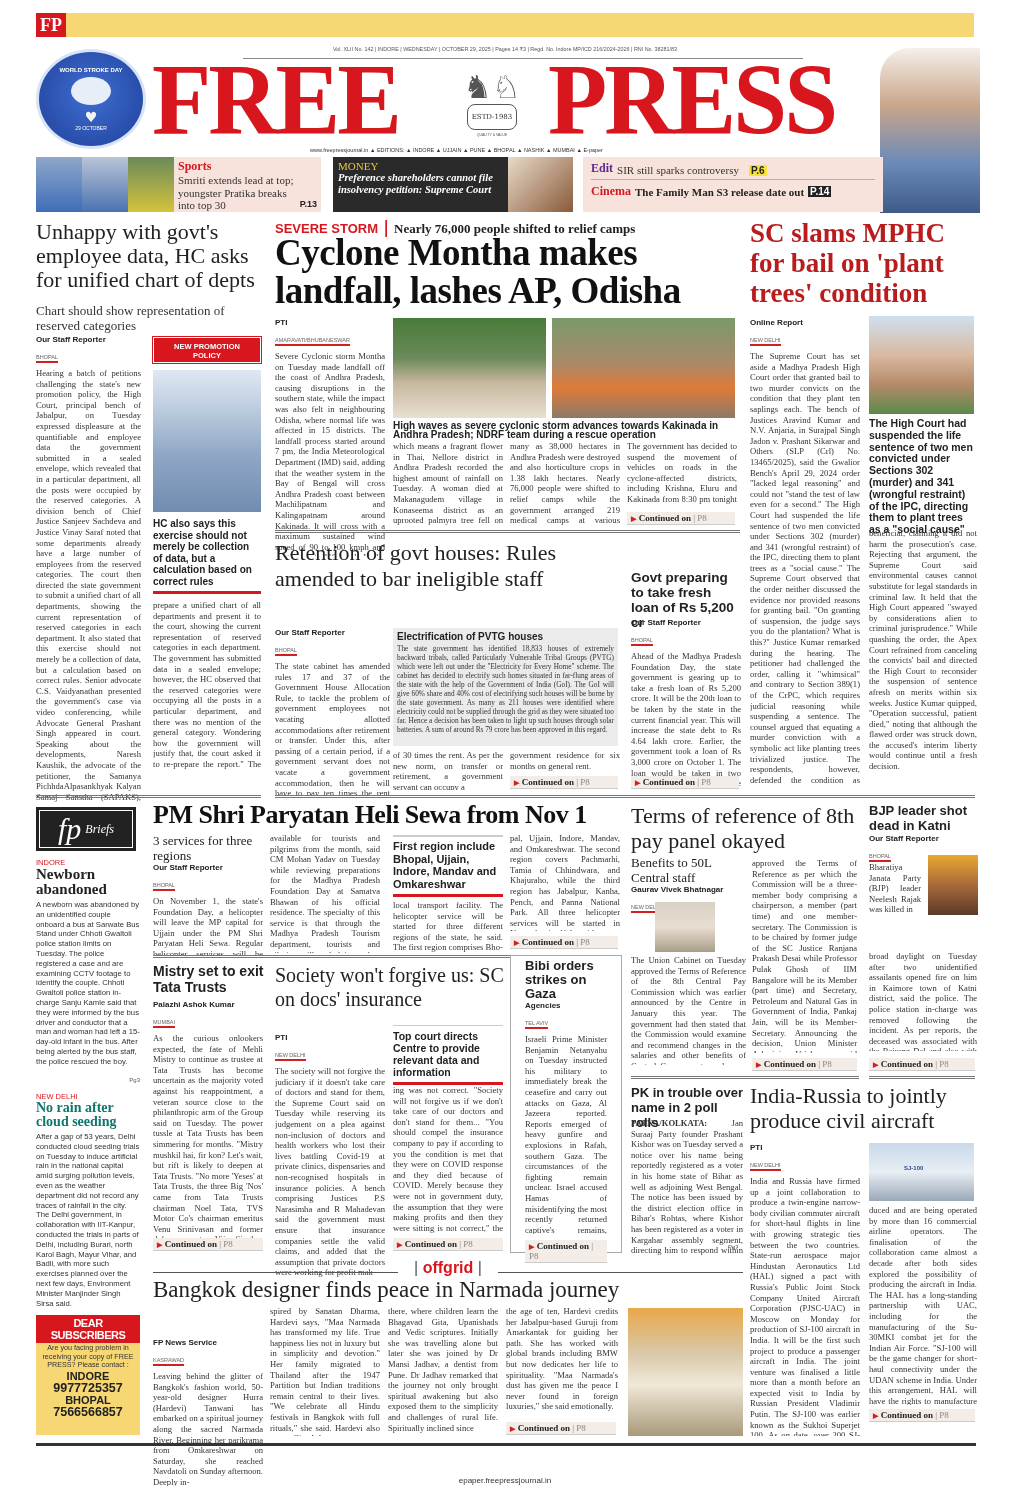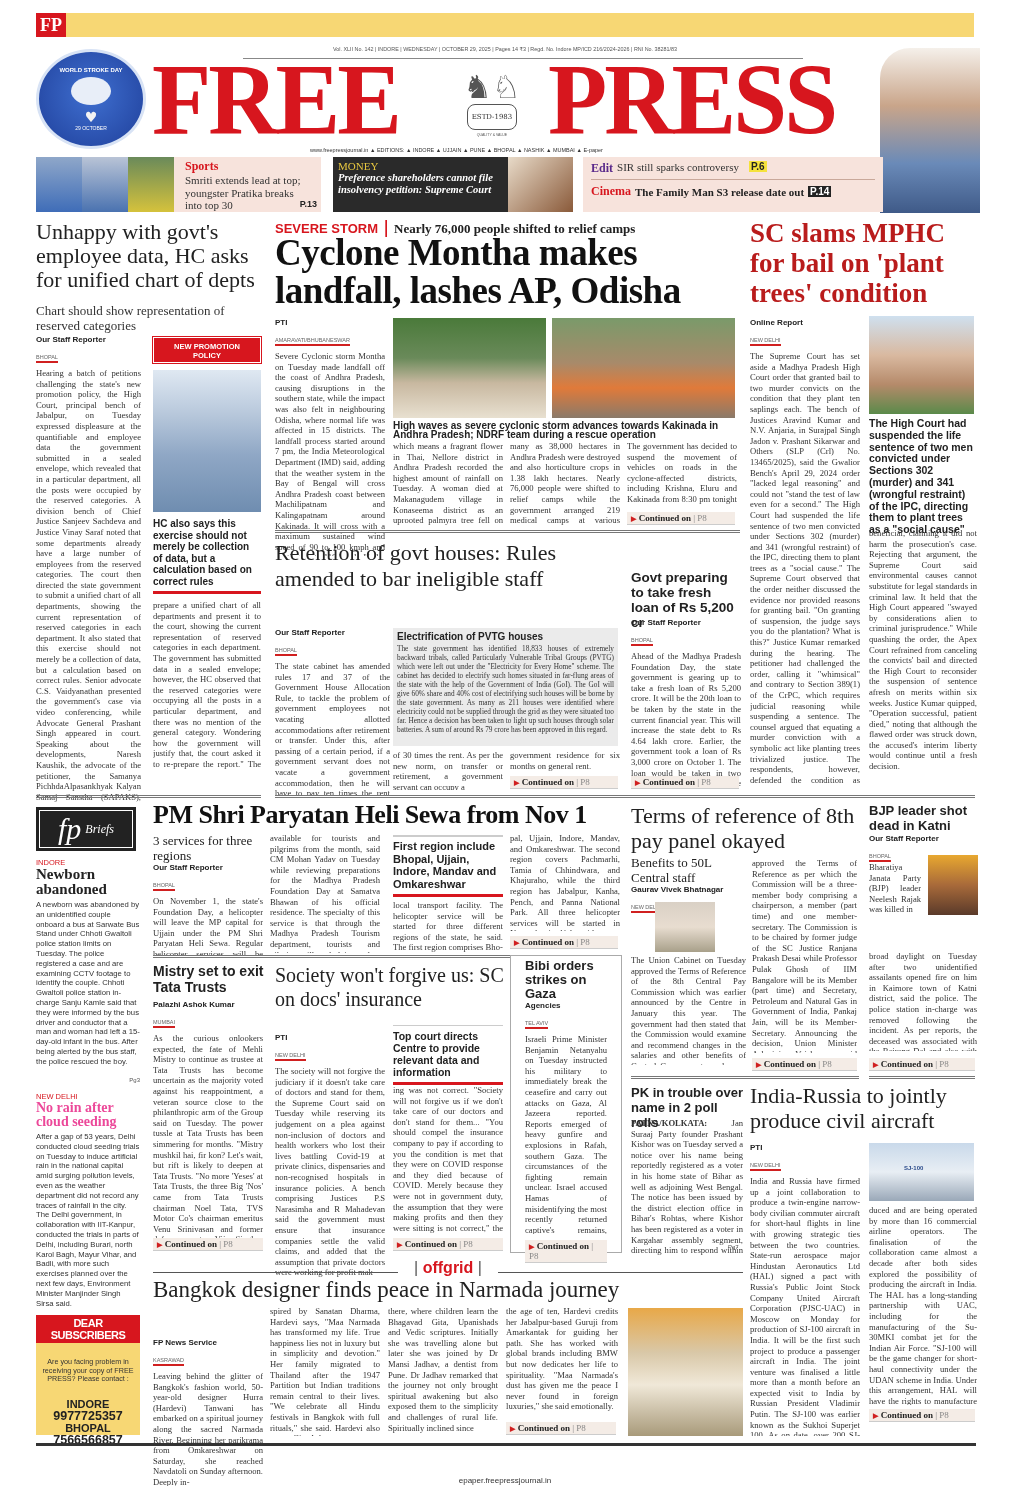--- a/index.html
+++ b/index.html
@@ -44,37 +44,37 @@
 <div class="abs sans" style="left:310px;top:147px;font-size:5.5px;color:#333;white-space:nowrap">www.freepressjournal.in ▲ EDITIONS: ▲ INDORE ▲ UJJAIN ▲ PUNE ▲ BHOPAL ▲ NASHIK ▲ MUMBAI ▲ E-paper</div>
 
 <div class="photo" style="left:880px;top:48px;width:100px;height:165px;background:linear-gradient(180deg,#f5f0ea 0%,#c9a58a 35%,#6a8ab8 70%,#3f5a88 100%);border-radius:30px 0 0 0"></div>
 
 <div class="abs" style="left:36px;top:157px;width:285px;height:55px;background:#f7e3dc;display:flex">
   <div style="width:138px;height:55px;display:flex">
     <span style="flex:1;background:linear-gradient(#8fa7c9,#3f6db8)"></span>
     <span style="flex:1;background:linear-gradient(#b9c4d6,#4a72b0)"></span>
     <span style="flex:1;background:linear-gradient(#6a8a5a,#d5c23c)"></span>
   </div>
-  <div style="padding:2px 11px;flex:1;position:relative">
+  <div style="padding:2px 4px;flex:1;position:relative">
     <div class="serif" style="color:#d7161e;font-weight:bold;font-size:12px">Sports</div>
     <div class="serif" style="font-size:11px;line-height:12.5px;color:#333;width:120px">Smriti extends lead at top; youngster Pratika breaks into top 30</div>
     <span style="position:absolute;right:4px;bottom:3px;font-weight:bold;font-size:9px;font-family:'Liberation Sans',sans-serif">P.13</span>
   </div>
 </div>
 
 <div class="abs" style="left:333px;top:157px;width:240px;height:55px;background:#2a2a2a;display:flex">
   <div style="padding:3px 5px;width:175px">
     <div class="serif" style="color:#e8c840;font-size:11px;line-height:12px">MONEY</div>
     <div class="serif" style="color:#fff;font-style:italic;font-weight:bold;font-size:10.5px;line-height:12px">Preference shareholders cannot file insolvency petition: Supreme Court</div>
   </div>
   <div style="flex:1;background:linear-gradient(135deg,#e8dbc9,#8a5a3a)"></div>
 </div>
 
 <div class="abs" style="left:583px;top:157px;width:300px;height:55px;background:#f7e3dc;padding:4px 8px">
-  <div style="display:flex;align-items:flex-start;gap:4px;border-bottom:1px solid #c9a89a;padding-bottom:3px">
+  <div style="display:flex;align-items:flex-end;gap:4px;border-bottom:1px solid #c9a89a;padding-bottom:3px">
     <span class="serif" style="color:#5a2a8a;font-weight:bold;font-size:12px">Edit</span>
     <span class="serif" style="font-size:11px;color:#333">SIR still sparks controversy</span>
     <span style="background:#f5e23c;font-weight:bold;font-size:10px;padding:0 2px;font-family:'Liberation Sans',sans-serif;margin-left:6px">P.6</span>
   </div>
   <div style="display:flex;align-items:center;gap:4px;margin-top:4px">
     <span class="serif" style="color:#d7161e;font-weight:bold;font-size:12px">Cinema</span>
     <span class="serif" style="font-size:11px;font-weight:bold;color:#222;white-space:nowrap">The Family Man S3 release date out</span>
     <span style="background:#222;color:#fff;font-weight:bold;font-size:10px;padding:0 2px;font-family:'Liberation Sans',sans-serif">P.14</span>
   </div>
 </div>
@@ -163,27 +163,27 @@
   <span class="serif" style="color:#fff;font-style:italic;font-size:12px">Briefs</span>
 </div>
 <div class="abs" style="left:36px;top:858px;width:104px">
   <div class="sans" style="color:#d7161e;font-size:7.5px">INDORE</div>
   <div class="serif" style="font-weight:bold;font-size:15px;line-height:15px;color:#222;margin-bottom:3px">Newborn abandoned</div>
   <div class="sans" style="font-size:7.7px;line-height:9.8px;color:#333;height:186px;overflow:hidden">A newborn was abandoned by an unidentified couple onboard a bus at Sarwate Bus Stand under Chhoti Gwaltoli police station limits on Tuesday. The police registered a case and are examining CCTV footage to identify the couple. Chhoti Gwaltoli police station in-charge Sanju Kamle said that they were informed by the bus driver and conductor that a man and woman had left a 15-day-old infant in the bus. After being alerted by the bus staff, the police rescued the boy.</div>
   <div class="sans" style="font-size:6px;color:#555;text-align:right;margin-top:-9px">Pg3</div>
 </div>
 <div class="abs" style="left:36px;top:1092px;width:104px">
   <div class="sans" style="color:#d7161e;font-size:7.5px">NEW DELHI</div>
-  <div class="serif" style="font-weight:bold;font-size:14px;line-height:14px;color:#ec4899;margin-bottom:3px">No rain after cloud seeding</div>
+  <div class="serif" style="font-weight:bold;font-size:14px;line-height:14px;color:#0f766e;margin-bottom:3px">No rain after cloud seeding</div>
   <div class="sans" style="font-size:7.7px;line-height:9.8px;color:#333;height:190px;overflow:hidden">After a gap of 53 years, Delhi conducted cloud seeding trials on Tuesday to induce artificial rain in the national capital amid surging pollution levels, even as the weather department did not record any traces of rainfall in the city. The Delhi government, in collaboration with IIT-Kanpur, conducted the trials in parts of Delhi, including Burari, north Karol Bagh, Mayur Vihar, and Badli, with more such exercises planned over the next few days, Environment Minister Manjinder Singh Sirsa said.</div>
 </div>
 
 <div class="abs" style="left:36px;top:1315px;width:104px;height:120px;background:#f7d774;text-align:center">
   <div class="sans" style="background:#d7161e;color:#fff;font-weight:bold;font-size:11px;padding:2px 0;letter-spacing:-0.5px">DEAR SUBSCRIBERS</div>
-  <div class="sans" style="font-size:7.2px;line-height:8.5px;color:#333;padding:15px 3px">Are you facing problem in receiving your copy of FREE PRESS? Please contact :</div>
+  <div class="sans" style="font-size:7.2px;line-height:8.5px;color:#333;padding:1px 3px">Are you facing problem in receiving your copy of FREE PRESS? Please contact :</div>
   <div class="sans" style="font-weight:bold;font-size:11px;line-height:11px">INDORE</div>
   <div class="sans" style="font-weight:bold;font-size:12.5px;line-height:13px">9977725357</div>
   <div class="sans" style="font-weight:bold;font-size:11px;line-height:11px">BHOPAL</div>
   <div class="sans" style="font-weight:bold;font-size:12.5px;line-height:13px">7566566857</div>
 </div>
 
 <div class="abs serif" style="left:153px;top:800px;width:470px;font-weight:bold;font-size:26px;line-height:30px;color:#111;white-space:nowrap;letter-spacing:-0.5px">PM Shri Paryatan Heli Sewa from Nov 1</div>
 <div class="abs" style="left:153px;top:833px;width:110px">
   <div class="serif" style="font-size:13px;line-height:15px;color:#222">3 services for three regions</div>
   <div class="byline">Our Staff Reporter</div>

